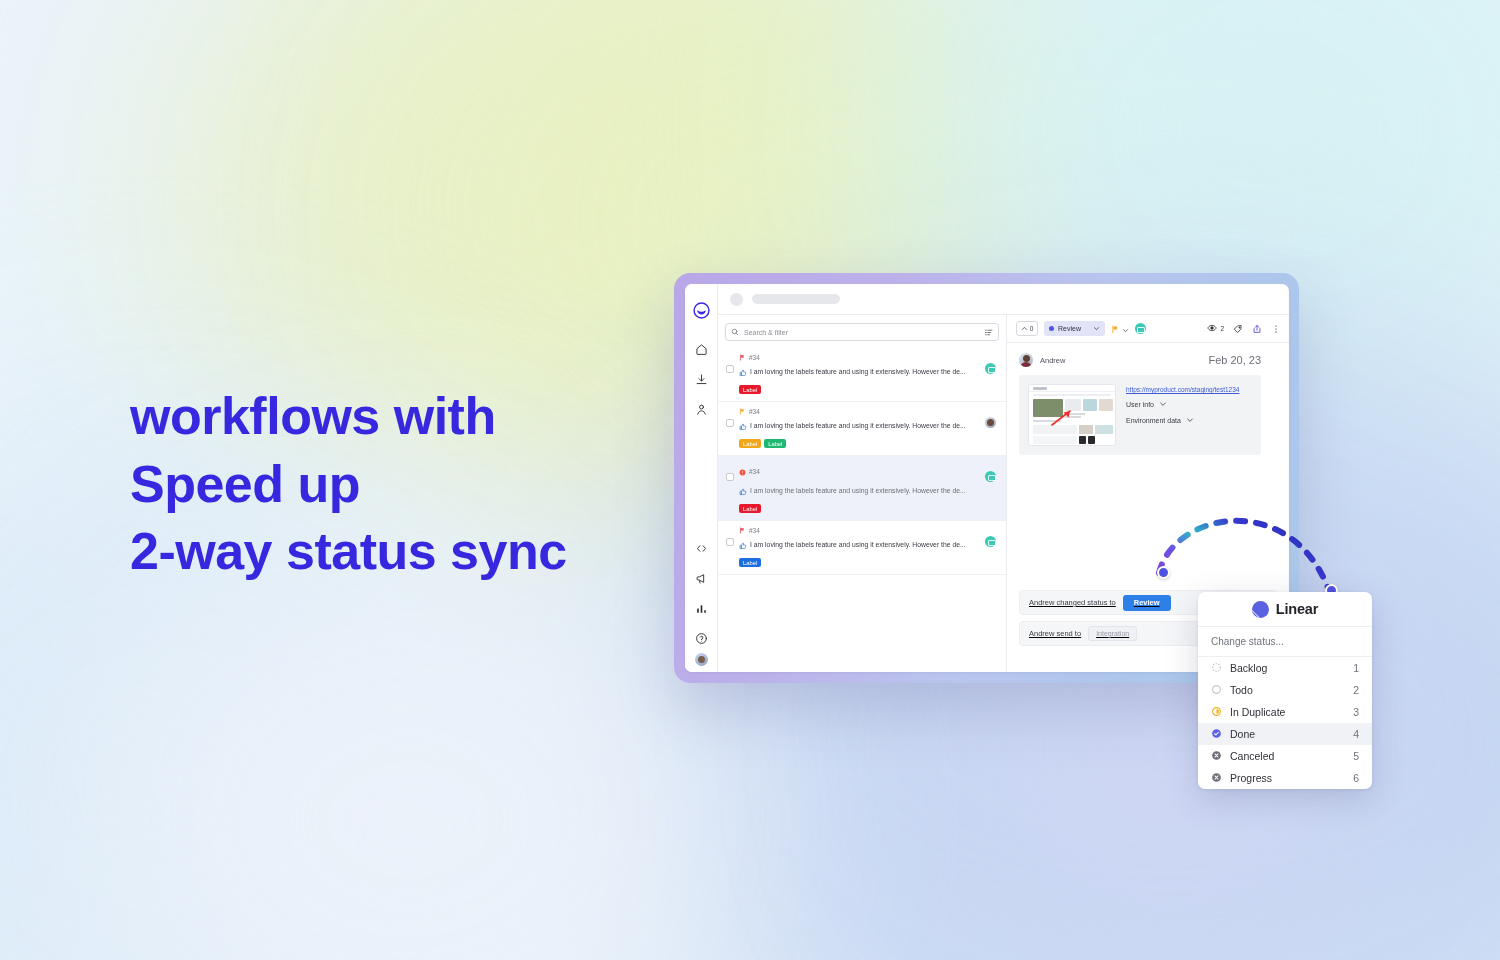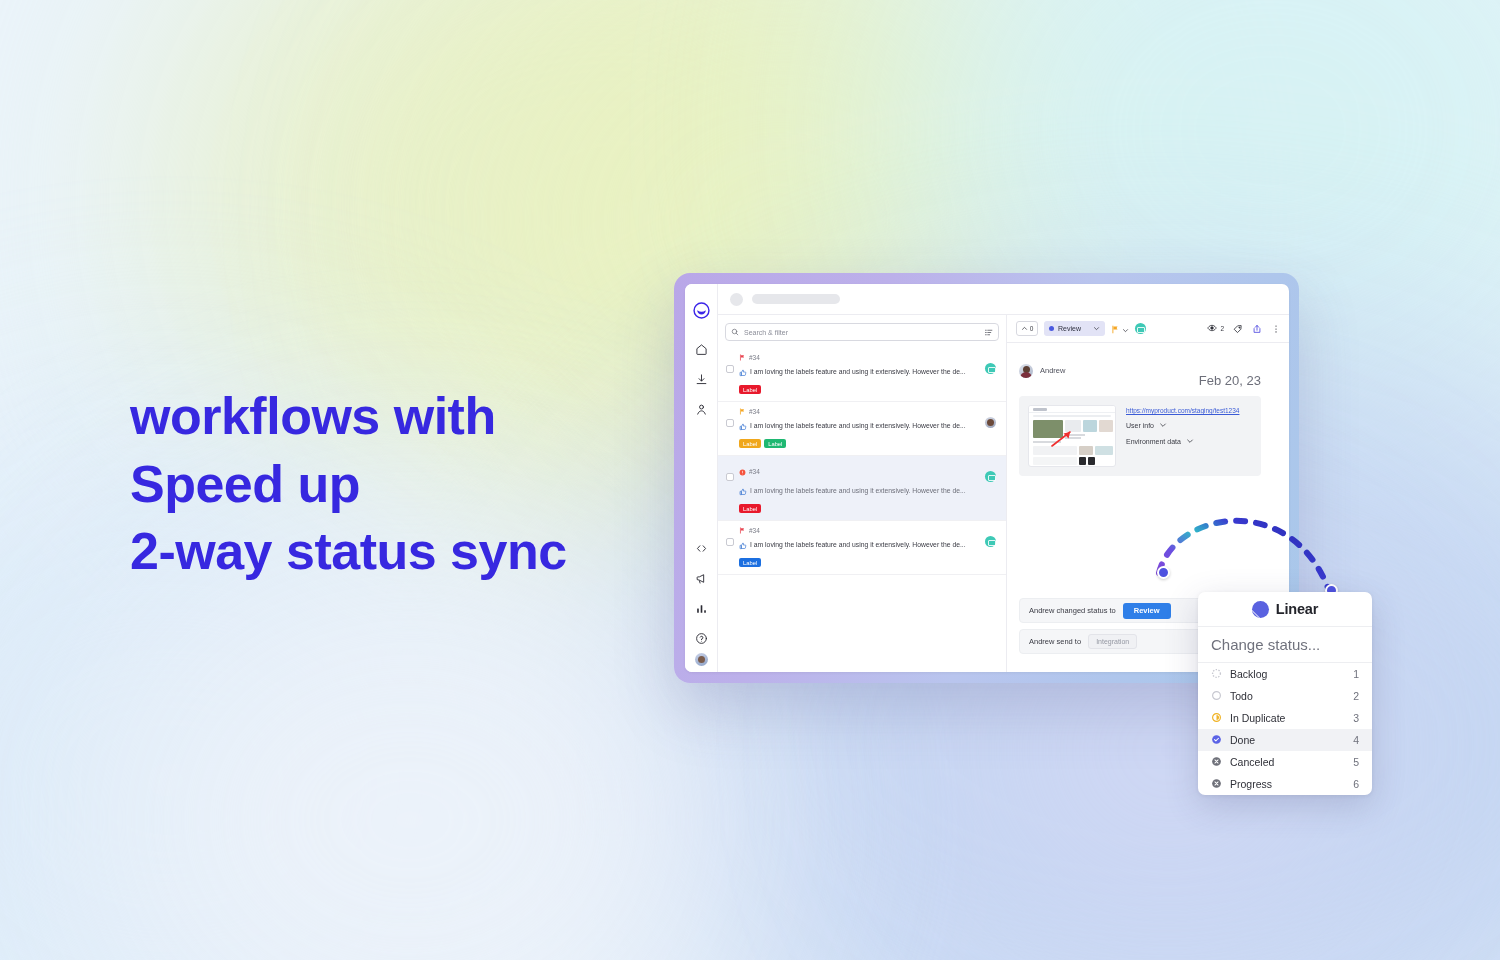--- a/index.html
+++ b/index.html
@@ -138,21 +138,21 @@
 
   #thread { flex: 1; padding: 10px 28px 0 12px; overflow: hidden; position: relative; }
   .msg-head { display: flex; align-items: center; gap: 7px; margin-bottom: 8px; }
   .msg-head .av {
     width: 14px; height: 14px; border-radius: 50%;
     background: linear-gradient(150deg,#dfe3ec,#a7b1c6); position: relative; overflow: hidden;
   }
   .msg-head .av:before{content:"";position:absolute;left:3.5px;top:2px;width:7px;height:7px;border-radius:50%;background:#5e4034;}
   .msg-head .av:after{content:"";position:absolute;left:1px;top:8.5px;width:12px;height:7px;border-radius:6px 6px 0 0;background:#7b2f3c;}
   .msg-head .nm { font-size: 7.5px; color: #50525d; }
-  .msg-head .dt { margin-left: auto; font-size: 13px; color: #6d6f7a; margin-top: 20px; }
+  .msg-head .dt { margin-left: auto; font-size: 11px; color: #6d6f7a; }
 
   .msg-card { background: #f2f3f5; border-radius: 4px; padding: 9px; display: flex; gap: 10px; }
   .shot {
     width: 88px; height: 62px; background: #fff; border: 1px solid #e6e7ec;
     border-radius: 3px; position: relative; overflow: hidden; flex: 0 0 88px;
   }
   .msg-fields { flex: 1; padding-top: 2px; }
   .msg-link {
     font-size: 6.5px; color: #3b5bd6; text-decoration: underline; display: block;
     margin-bottom: 7px; word-break: break-all;
@@ -172,21 +172,21 @@
   .shot .s-l3{position:absolute;left:4px;top:35px;width:28px;height:1.5px;background:#d8dade;}
   .shot .s-b1{position:absolute;left:4px;top:40px;width:44px;height:9px;background:#f1f2f4;border-radius:1px;}
   .shot .s-b2{position:absolute;left:50px;top:40px;width:14px;height:9px;background:#d6cfc7;border-radius:1px;}
   .shot .s-b3{position:absolute;left:66px;top:40px;width:18px;height:9px;background:#cfe0e3;border-radius:1px;}
   .shot .s-b4{position:absolute;left:4px;top:51px;width:44px;height:8px;background:#f4f5f6;border-radius:1px;}
   .shot .s-b5{position:absolute;left:50px;top:51px;width:7px;height:8px;background:#2a2a2e;border-radius:1px;}
   .shot .s-b6{position:absolute;left:59px;top:51px;width:7px;height:8px;background:#2a2a2e;border-radius:1px;}
   .shot .arrow{position:absolute;left:22px;top:24px;}
 
   
-  #actions { margin-top: auto; padding: 0 12px 12px 12px; position: relative; z-index: 3; }
+  #actions { margin-top: auto; padding: 0 12px 20px 12px; position: relative; z-index: 3; text-decoration: underline; }
   .act-row {
     height: 25px; background: #f5f6f8; border: 1px solid #eceef1; border-radius: 4px;
     display: flex; align-items: center; gap: 7px; padding: 0 9px; margin-bottom: 6px;
     font-size: 7.5px; color: #3a3b44;
   }
   .btn-review {
     background: #2f7fe8; color: #fff; font-size: 7.5px; font-weight: 600;
     padding: 3.5px 11px; border-radius: 3px; border: none; cursor: pointer;
   }
   .chip-int {
@@ -207,21 +207,21 @@
   #linear {
     position: absolute; left: 1198px; top: 592px; width: 174px;
     background: #fff; border-radius: 7px; z-index: 8;
     box-shadow: 0 10px 34px rgba(60,60,110,.20), 0 1px 4px rgba(0,0,0,.07);
     overflow: hidden;
   }
   #lin-head { height: 35px; display: flex; align-items: center; justify-content: center; gap: 7px; border-bottom: 1px solid #edeef1; }
   .lin-mark { width: 17px; height: 17px; border-radius: 50%; overflow: hidden; position: relative; background: #5a62e0; }
   .lin-mark .stripe { position: absolute; height: 1.4px; background: rgba(255,255,255,.75); width: 30px; left: -6px; transform-origin: left center; }
   #lin-name { font-size: 14.5px; font-weight: 700; color: #23242b; letter-spacing: -0.2px; }
-  #lin-sub { padding: 9px 13px; font-size: 15px; color: #70727d; border-bottom: 1px solid #edeef1; }
+  #lin-sub { padding: 9px 13px; font-size: 10px; color: #70727d; border-bottom: 1px solid #edeef1; }
   .lin-item {
     display: flex; align-items: center; gap: 8px; padding: 4.5px 13px;
     font-size: 10.5px; color: #2f3038; cursor: pointer;
   }
   .lin-item.sel { background: #f1f2f5; }
   .lin-item .key { margin-left: auto; color: #6f717c; font-size: 10.5px; }
   .st-ico { width: 11px; height: 11px; flex: 0 0 11px; }
 </style>
 </head>
 <body>

